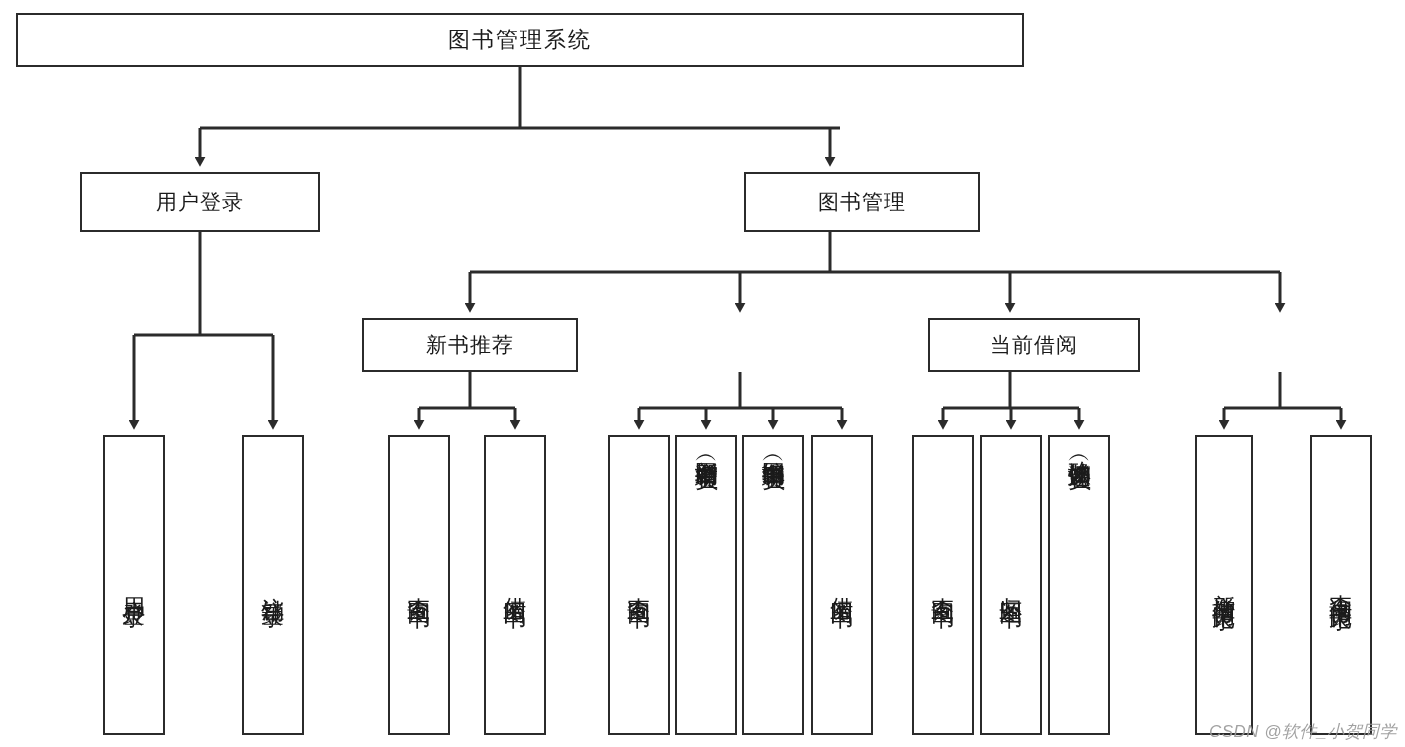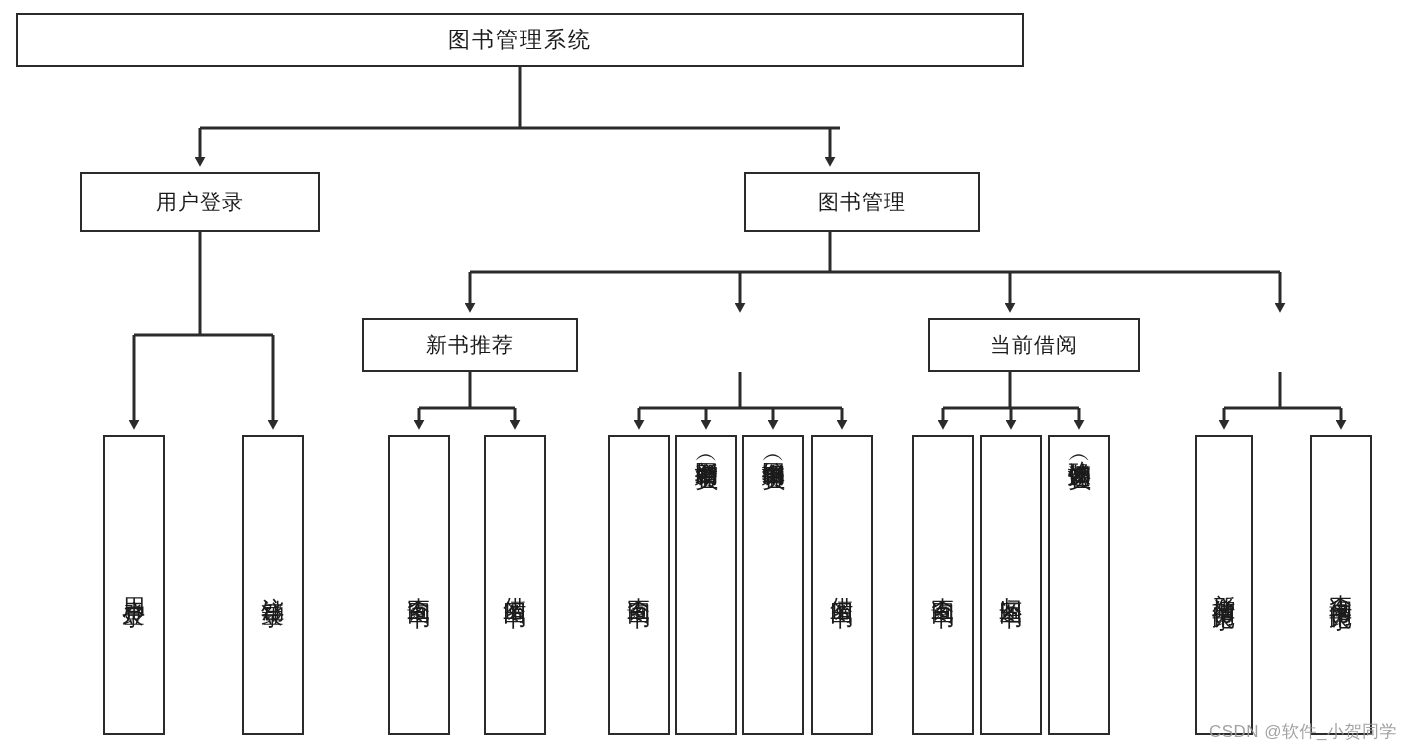--- a/index.html
+++ b/index.html
@@ -70,20 +70,21 @@
   }
   #watermark {
     position: absolute;
     right: 8px;
     bottom: 4px;
     font-size: 17px;
     color: #9a9a9a;
     letter-spacing: 0.5px;
     white-space: nowrap;
     opacity: 0.92;
+    font-style: italic;
   }
 </style>
 </head>
 <body>
 
 <div id="diagram-root">
 
   <svg id="wires" viewBox="0 0 1405 747" xmlns="http://www.w3.org/2000/svg">
     <defs>
       <marker id="arrow" markerWidth="10" markerHeight="11" refX="1.2" refY="5.5" orient="auto" markerUnits="userSpaceOnUse">

